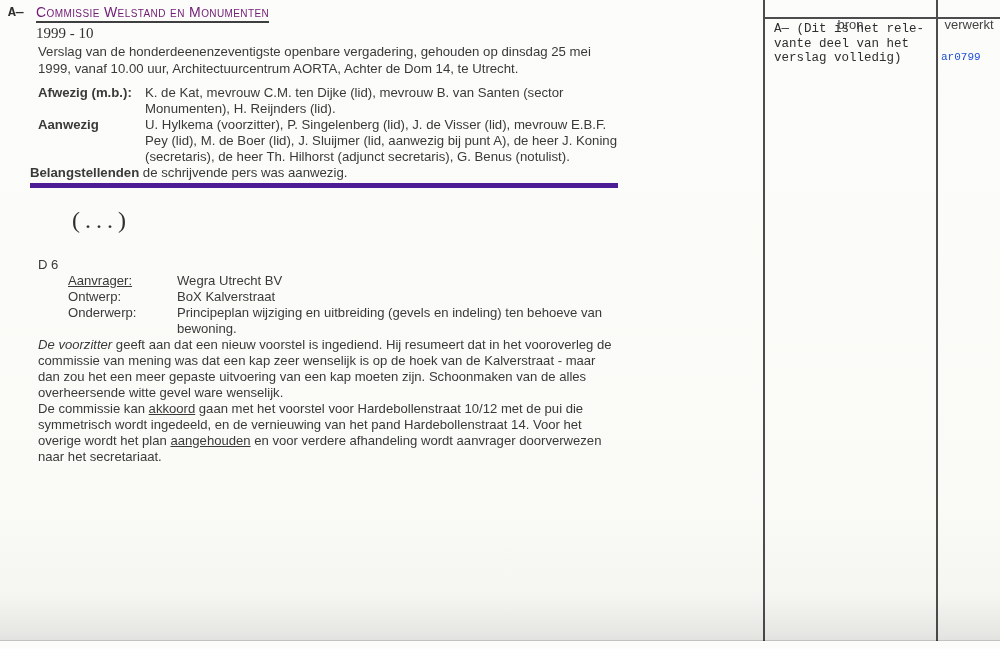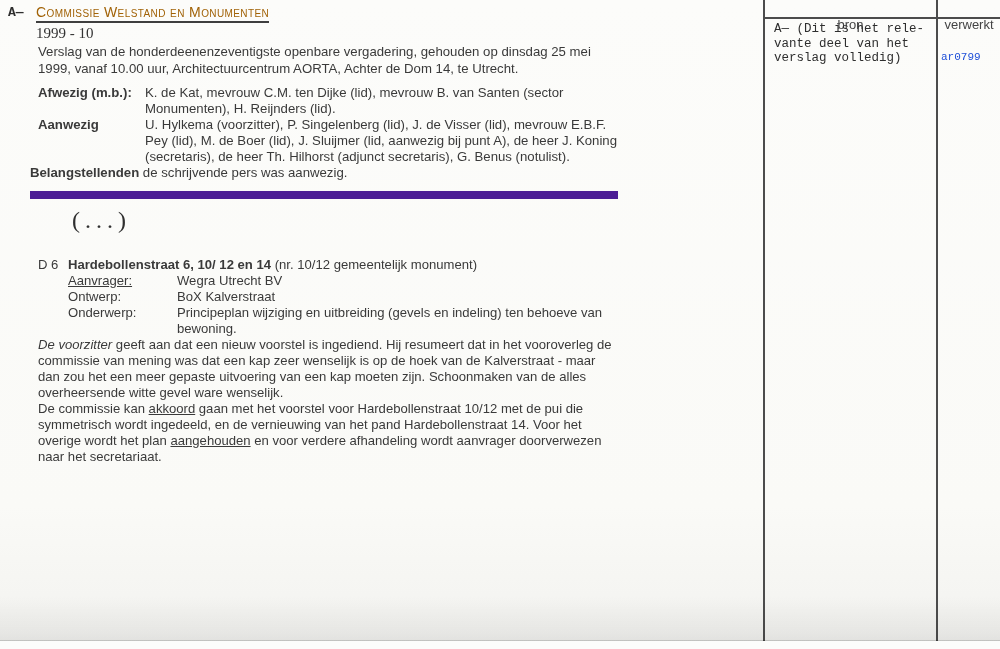--- a/index.html
+++ b/index.html
@@ -21,53 +21,53 @@
     position: absolute; left: 8px; top: 5px;
     font-family: "Liberation Mono", monospace;
     font-size: 13px; font-weight: bold; color: #2e2e2e;
   }
   
   .doc-header { position: absolute; left: 36px; top: 3px; }
   .doc-title {
     display: inline-block;
     font-variant: small-caps;
     font-size: 14px; letter-spacing: 0.4px;
-    color: #a16207;
+    color: #701a75;
     border-bottom: 2px solid #3f3f3f;
     padding-bottom: 1px;
   }
   .doc-issue {
     font-family: "Liberation Serif", serif;
     font-size: 15px; margin-top: 2px; color: #333;
   }
   
   .intro {
     position: absolute; left: 38px; top: 44px; width: 585px;
     font-size: 13.2px; line-height: 16.5px;
   }
   
   .attendance { position: absolute; left: 38px; top: 85px; width: 587px; font-size: 13.2px; line-height: 16px; }
   .att-row { display: flex; }
   .att-label { width: 107px; flex-shrink: 0; font-weight: bold; }
   .att-value { width: 480px; }
   .att-interested {
     margin-left: -8px; width: 588px;
-    padding-bottom: 10px;
-    border-bottom: 8px solid #4c1d95;
+    padding-bottom: 2px;
+    border-bottom: 5px solid #4c1d95;
   }
   .att-interested .lbl { font-weight: bold; }
   
   .ellipsis {
     position: absolute; left: 72px; top: 207px;
     font-family: "Liberation Serif", serif;
     font-size: 24px; letter-spacing: 5px; color: #2f2f2f;
   }
   
   .item { position: absolute; left: 38px; top: 257px; width: 582px; font-size: 13.1px; line-height: 16px; }
-  .item-head { display: flex; }
+  .item-head { display: flex; gap: 47px; }
   .item-code { width: 30px; flex-shrink: 0; }
   .item-title { font-weight: bold; }
   .item-title-suffix { font-weight: normal; }
   .fld { display: flex; margin-left: 30px; gap: 32px; }
   .fld-label { width: 77px; flex-shrink: 0; }
   .fld-label.u { text-decoration: underline; }
   .fld-value { flex: 1; }
   .para { margin: 0; }
   .it { font-style: italic; }
   .ul { text-decoration: underline; }
@@ -128,23 +128,20 @@
   <div class="att-interested">
     <span class="lbl">Belangstellenden</span><span> de schrijvende pers was aanwezig.</span>
   </div>
 </div>
 
 <div class="ellipsis">(...)</div>
 
 <div class="item">
   <div class="item-head">
     <div class="item-code">D 6</div>
-    <div>
-      <span class="item-title">Hardebollenstraat 6, 10/ 12 en 14 </span><span class="item-title-suffix">(nr. 10/12 gemeentelijk monument)</span>
-    </div>
   </div>
   <div class="fld">
     <div class="fld-label u">Aanvrager:</div>
     <div class="fld-value">Wegra Utrecht BV</div>
   </div>
   <div class="fld">
     <div class="fld-label">Ontwerp:</div>
     <div class="fld-value">BoX Kalverstraat</div>
   </div>
   <div class="fld">

